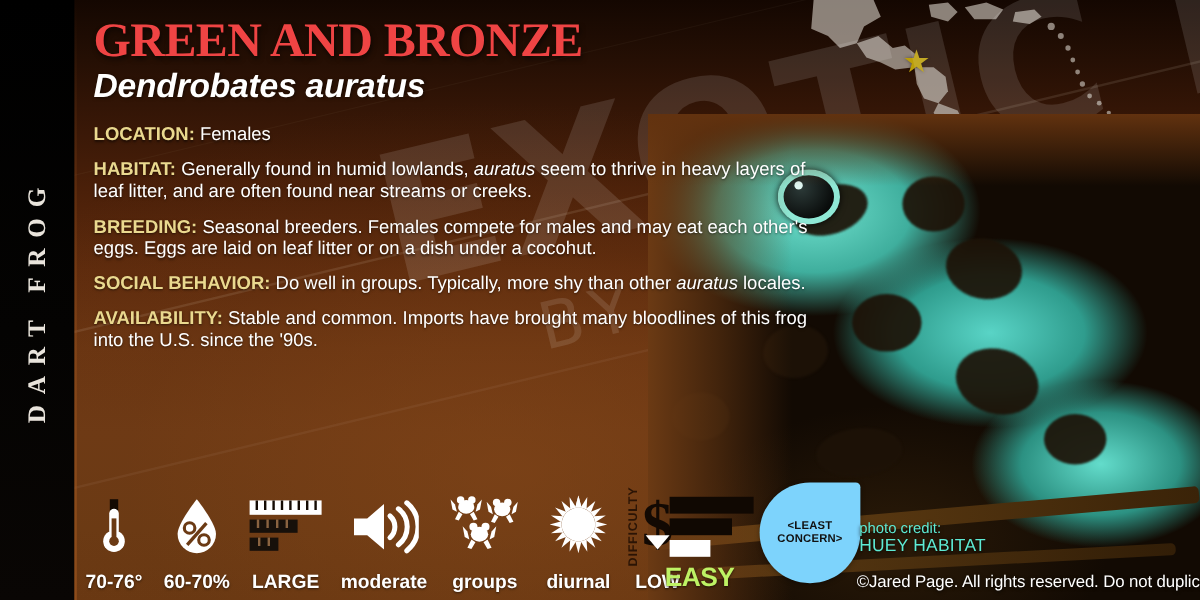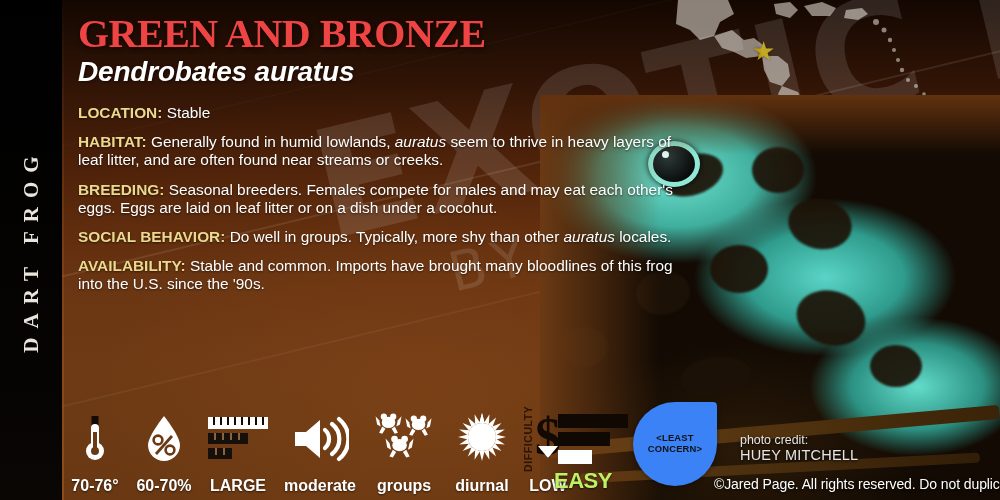--- a/index.html
+++ b/index.html
@@ -148,30 +148,30 @@
   .diff-bars .bar{ position:absolute; height:14px; }
   .diff-bars .b1{ top:0;  left:0;  width:70px; background:#100802; }
   .diff-bars .b2{ top:18px; left:0; width:52px; background:#100802; }
   .diff-bars .b3{ top:36px; left:0; width:34px; background:#fff; }
   .diff-cap{ position:absolute; left:18px; top:58px; color:#bef264; font-size:22px; font-weight:bold;
              letter-spacing:-0.5px; text-shadow:0 1px 2px rgba(0,0,0,.6); }
 
   
   .badge{
     position:absolute; left:633px; bottom:14px; width:84px; height:84px; z-index:7;
-    background:#3b82f6; border-radius:50% 50% 50% 50%;
+    background:#7dd3fc; border-radius:50% 50% 50% 50%;
     border-top-right-radius:4px;
     display:flex; align-items:center; justify-content:center;
     box-shadow:0 1px 4px rgba(0,0,0,.35);
   }
   .badge span{ color:#111; font-size:9.4px; font-weight:bold; text-align:center; line-height:1.15; letter-spacing:.2px;}
 
   
   .credit{
-    position:absolute; left:740px; bottom:36px; z-index:8; color:#e5e5e5;
+    position:absolute; left:716px; bottom:36px; z-index:8; color:#5eead4;
     font-size:13px; line-height:1.16; text-shadow:0 1px 3px rgba(0,0,0,.85);
   }
   .credit .c1{ font-size:12.4px; }
   .credit .c2{ font-size:14.5px; letter-spacing:.2px; }
   .copyright{
     position:absolute; left:714px; bottom:8px; z-index:8; color:#fff;
     font-size:14px; letter-spacing:-0.1px; text-shadow:0 1px 3px rgba(0,0,0,.9);
     white-space:nowrap;
   }
 </style>
@@ -242,21 +242,21 @@
     <div class="side-text">DART FROG</div>
   </div>
   <div class="sidebar-edge"></div>
 
   <div class="content">
     <div class="title">GREEN AND BRONZE</div>
     <div class="subtitle">Dendrobates auratus</div>
 
     <div class="facts">
       <div class="fact">
-        <p><span class="lab">LOCATION:</span><span> Stable</span></p>
+        <p><span class="lab">LOCATION:</span><span> Females</span></p>
       </div>
       <div class="fact">
         <p><span class="lab">HABITAT:</span><span> Generally found in humid lowlands, <em>auratus</em> seem to thrive in heavy layers of leaf litter, and are often found near streams or creeks.</span></p>
       </div>
       <div class="fact">
         <p><span class="lab">BREEDING:</span><span> Seasonal breeders. Females compete for males and may eat each other's eggs. Eggs are laid on leaf litter or on a dish under a cocohut.</span></p>
       </div>
       <div class="fact">
         <p><span class="lab">SOCIAL BEHAVIOR:</span><span> Do well in groups. Typically, more shy than other <em>auratus</em> locales.</span></p>
       </div>
@@ -431,17 +431,17 @@
 
   <div class="badge">
     <span>
       <span>&lt;LEAST</span><br>
       <span>CONCERN&gt;</span>
     </span>
   </div>
 
   <div class="credit">
     <div class="c1">photo credit:</div>
-    <div class="c2">HUEY MITCHELL</div>
+    <div class="c2">HUEY HABITAT</div>
   </div>
   <div class="copyright">©Jared Page. All rights reserved.  Do not duplicate.</div>
 
 </div>
 
 </body></html>

